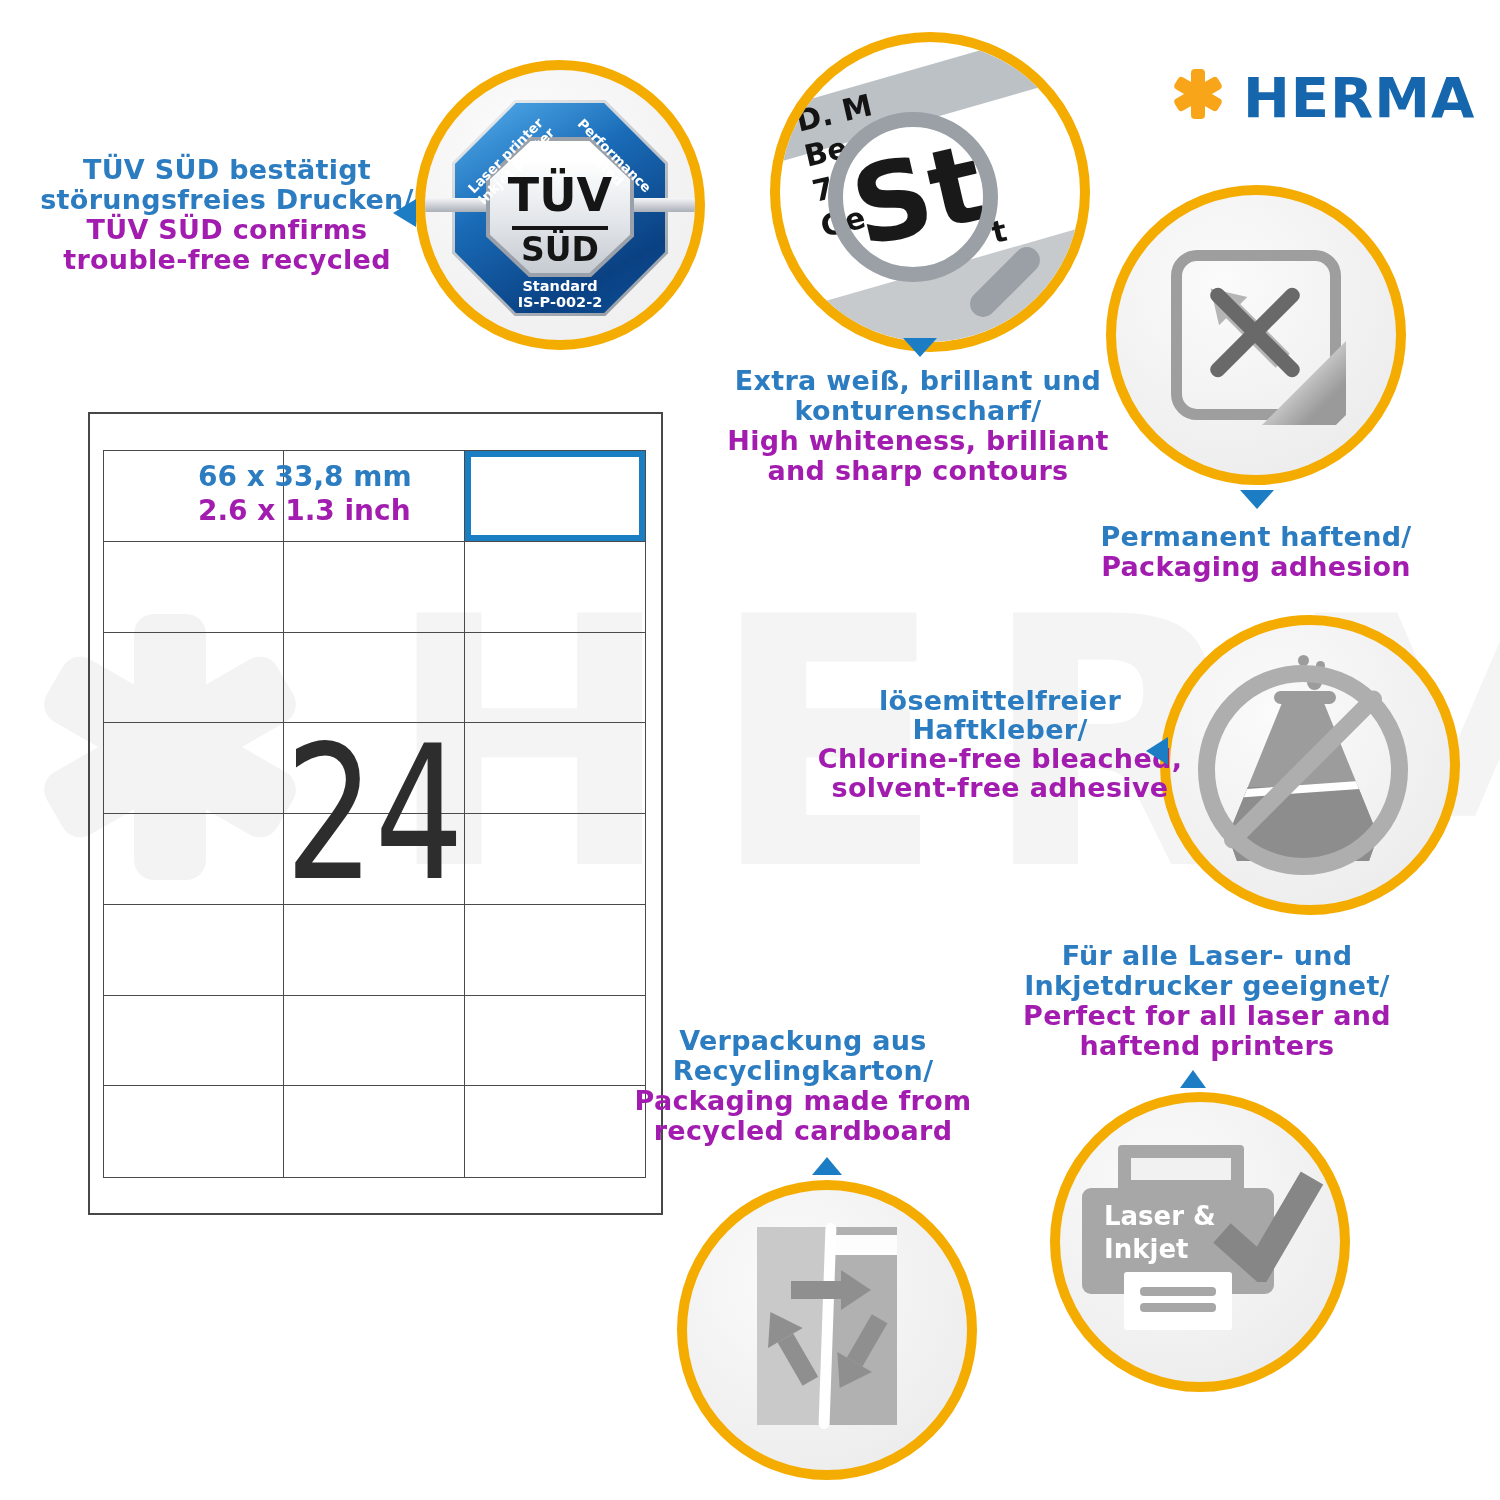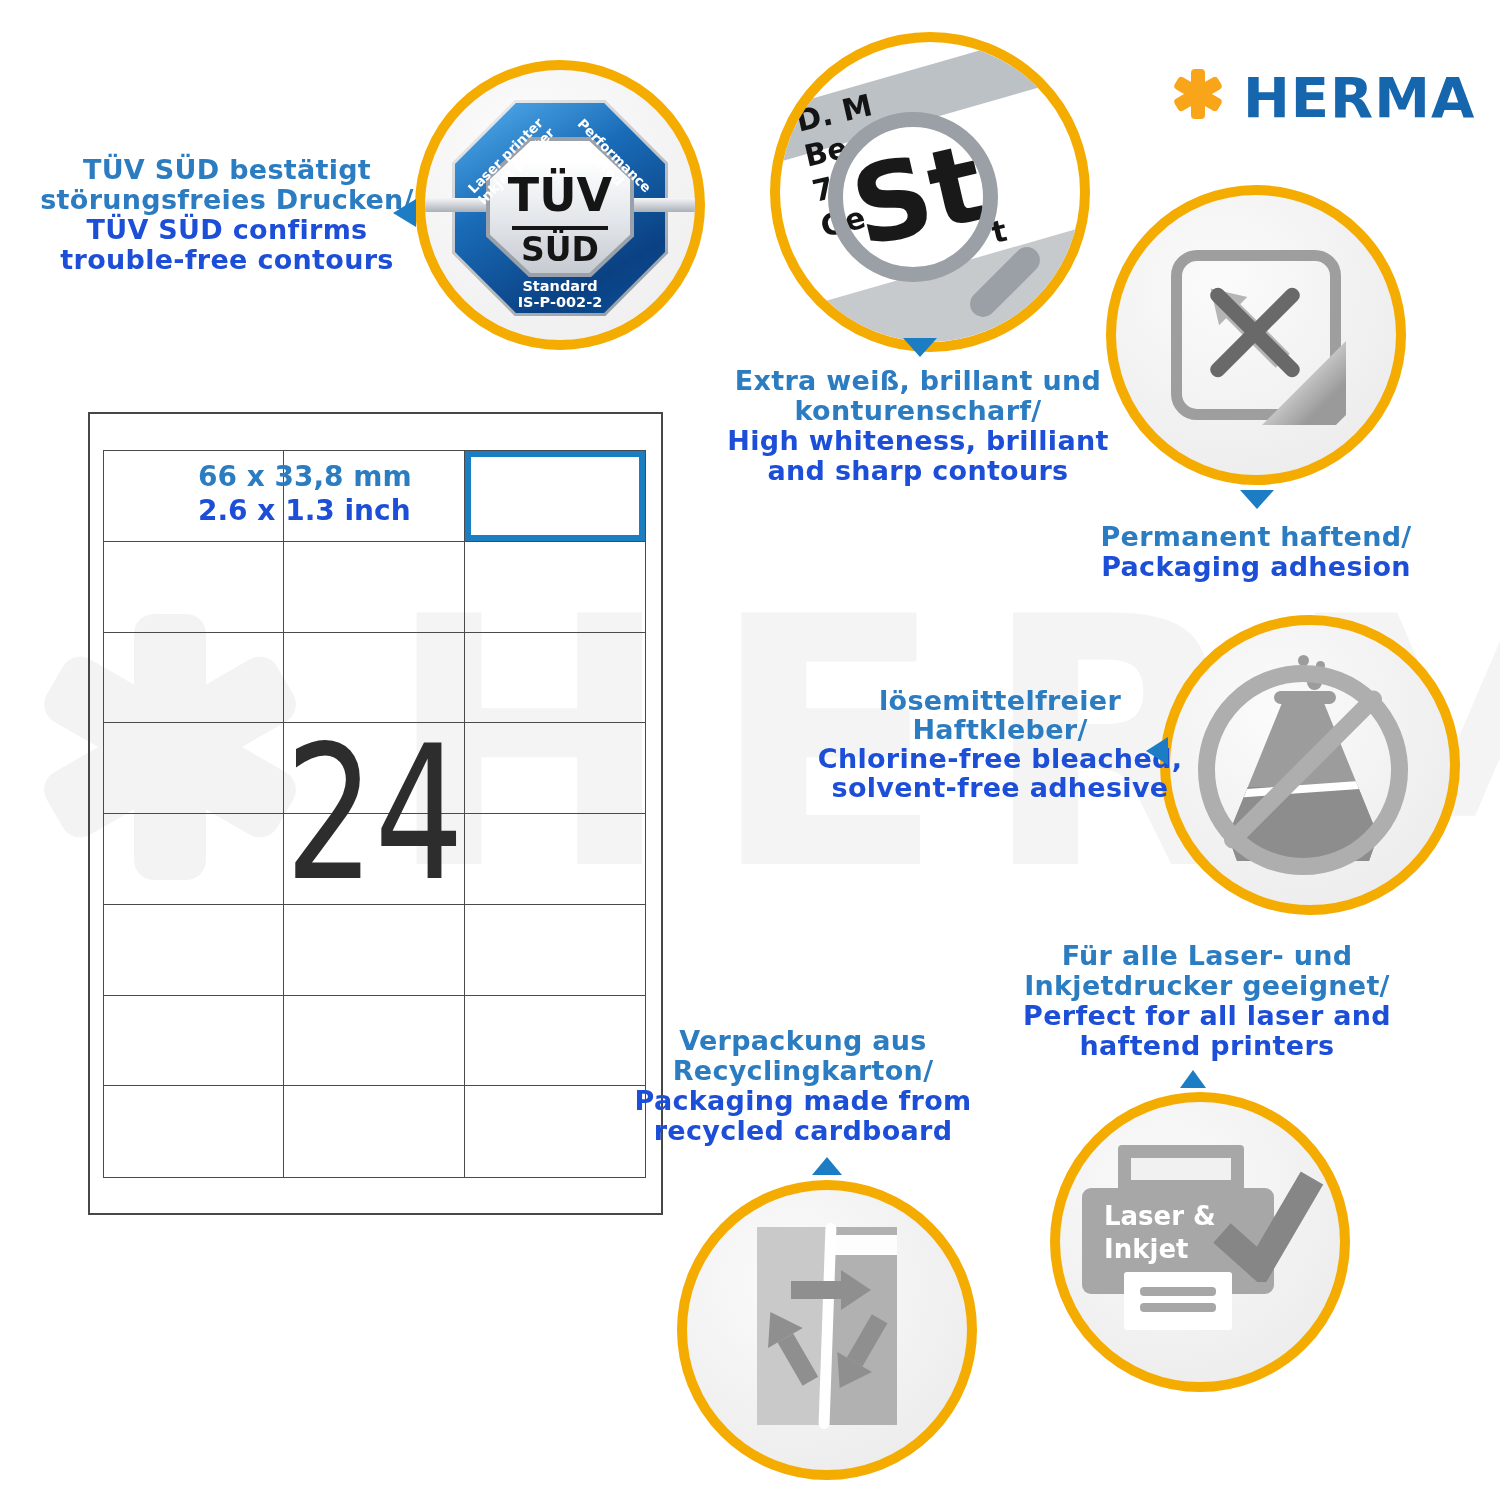--- a/index.html
+++ b/index.html
@@ -20,21 +20,21 @@
   .cell{border-right:1.5px solid #4a4a4a;border-bottom:1.5px solid #4a4a4a;}
   .cell:nth-child(3n){border-right:none;}
   .cell:nth-child(n+22){border-bottom:none;}
   .cell.hl{box-shadow:inset 0 0 0 6px #1b7ec2;}
   .dims{position:absolute;left:198px;top:460px;width:264px;text-align:left;z-index:2;
         font-weight:bold;font-size:28px;line-height:34px;}
   .count{position:absolute;left:103px;top:722px;width:543px;text-align:center;z-index:2;
          font-size:185px;line-height:1;color:#2d2d2d;transform:scaleX(0.76);}
   .ftext{position:absolute;z-index:3;text-align:center;font-weight:bold;font-size:27px;line-height:30px;letter-spacing:.3px;}
   .t-blue{color:#2b7cc0;}
-  .t-gray{color:#1d4ed8;}
+  .t-gray{color:#a21caf;}
   
   .arr{position:absolute;width:0;height:0;z-index:3;}
   .arr-left{border-top:14px solid transparent;border-bottom:14px solid transparent;border-right:23px solid #1d7dc4;}
   .arr-down{border-left:17px solid transparent;border-right:17px solid transparent;border-top:19px solid #1d7dc4;}
   .arr-up{border-left:14px solid transparent;border-right:14px solid transparent;border-bottom:18px solid #1d7dc4;}
   
   .circle{position:absolute;border-radius:50%;border:10px solid #F5AC00;z-index:2;overflow:hidden;
           background:radial-gradient(circle at 38% 32%,#fbfbfb 0%,#f2f2f2 50%,#e9e9e9 100%);}
   
   .oct{clip-path:polygon(29% 0,71% 0,100% 29%,100% 71%,71% 100%,29% 100%,0 71%,0 29%);position:absolute;}
@@ -140,21 +140,21 @@
   <div class="dims">
     <div class="t-blue">66 x 33,8 mm</div>
     <div class="t-gray">2.6 x 1.3 inch</div>
   </div>
   <div class="count">24</div>
 
   <div class="ftext" style="left:27px;top:155px;width:400px;">
     <div class="t-blue">TÜV SÜD bestätigt</div>
     <div class="t-blue">störungsfreies Drucken/</div>
     <div class="t-gray">TÜV SÜD confirms</div>
-    <div class="t-gray">trouble-free contours</div>
+    <div class="t-gray">trouble-free recycled</div>
   </div>
   <div class="arr arr-left" style="left:393px;top:199px;"></div>
 
   <div class="circle" style="left:415px;top:60px;width:270px;height:270px;background:radial-gradient(circle at 40% 32%,#fdfdfd,#ececec);">
     <div class="tuv-badge">
       <div class="oct oct-rim"></div>
       <div class="oct oct-blue"></div>
       <div class="tuv-band"></div>
       <div class="oct oct-irim"></div>
       <div class="oct oct-inner"></div>

